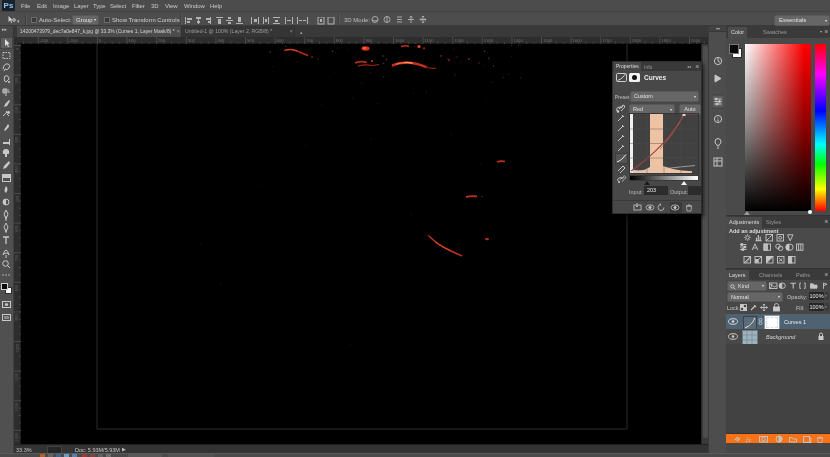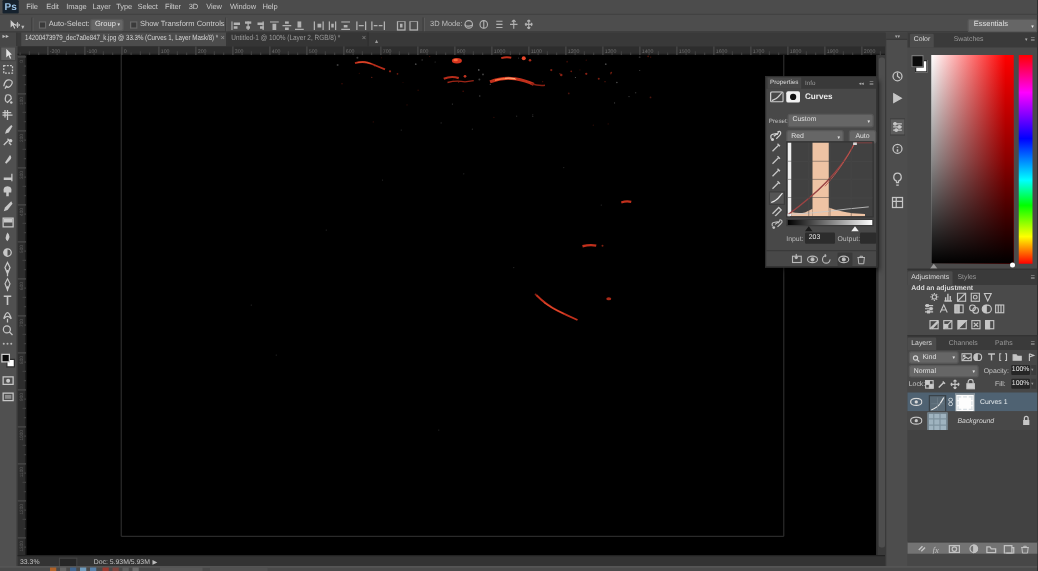--- a/index.html
+++ b/index.html
@@ -638,21 +638,21 @@
           <path d="M0 4 L14 4 M0 9 L14 9 M4 0 L4 13 M9 0 L9 13" stroke="#7f939f" stroke-width="1"></path>
         </svg>
       </div>
       <span style="position:absolute;left:40px;top:4.5px;color:#d8d8d8;font-size:5.5px;font-style:italic">Background</span>
       <svg style="position:absolute;left:91px;top:3px" width="8" height="9" viewBox="0 0 8 9">
         <rect x="1.5" y="4" width="5" height="4" fill="#c8c8c8"></rect>
         <path d="M2.5 4 L2.5 2.5 A1.5 1.5 0 0 1 5.5 2.5 L5.5 4" stroke="#c8c8c8" fill="none"></path>
       </svg>
     </div>
     <div style="position:absolute;left:0;top:318px;width:104px;height:99px;background:#424242"></div>
-    <div style="position:absolute;left:0;top:407px;width:104px;height:10px;background:#737373;border-top:1px solid #333;box-sizing:border-box">
+    <div style="position:absolute;left:0;top:407px;width:104px;height:10px;background:#f97316;border-top:1px solid #333;box-sizing:border-box">
       <svg style="position:absolute;left:8px;top:1px" width="90" height="8" viewBox="0 0 90 8">
         <g stroke="#c2c2c2" fill="none">
           <path d="M1 5 L4 2 M3 6 L6 3" stroke-width="1.2"></path>
           <text x="12" y="7" font-size="7" font-style="italic" fill="#c2c2c2" stroke="none" font-family="Liberation Serif">fx</text>
           <rect x="25.5" y="1.5" width="8" height="5.5"></rect>
           <circle cx="29.5" cy="4.2" r="1.8"></circle>
           <circle cx="45" cy="4" r="3"></circle>
           <path d="M45 1 A3 3 0 0 1 45 7 Z" fill="#c2c2c2"></path>
           <path d="M55.5 2.5 L58 2.5 L59 4 L62.5 4 L62.5 7 L55.5 7 Z"></path>
           <rect x="69.5" y="1.5" width="6" height="6"></rect>

